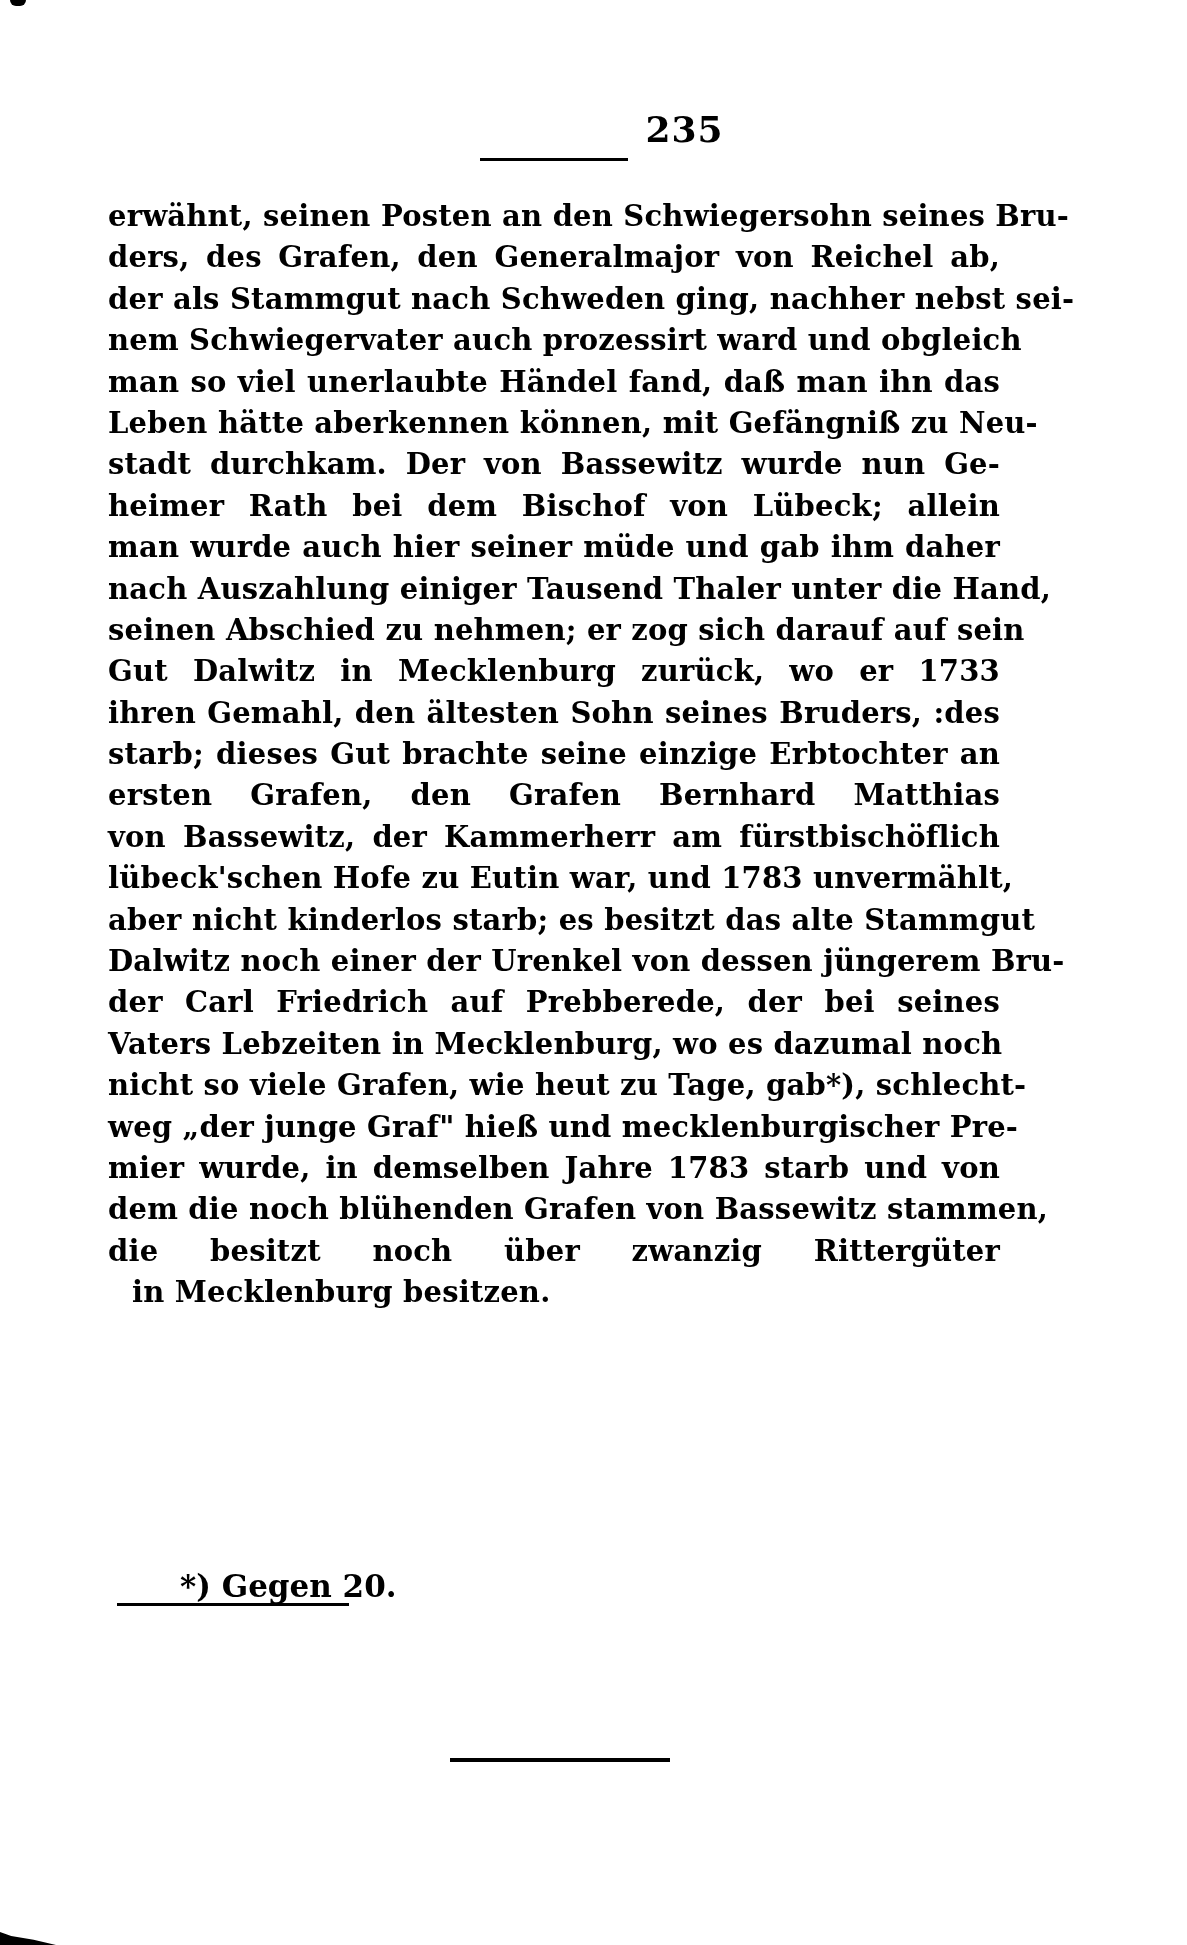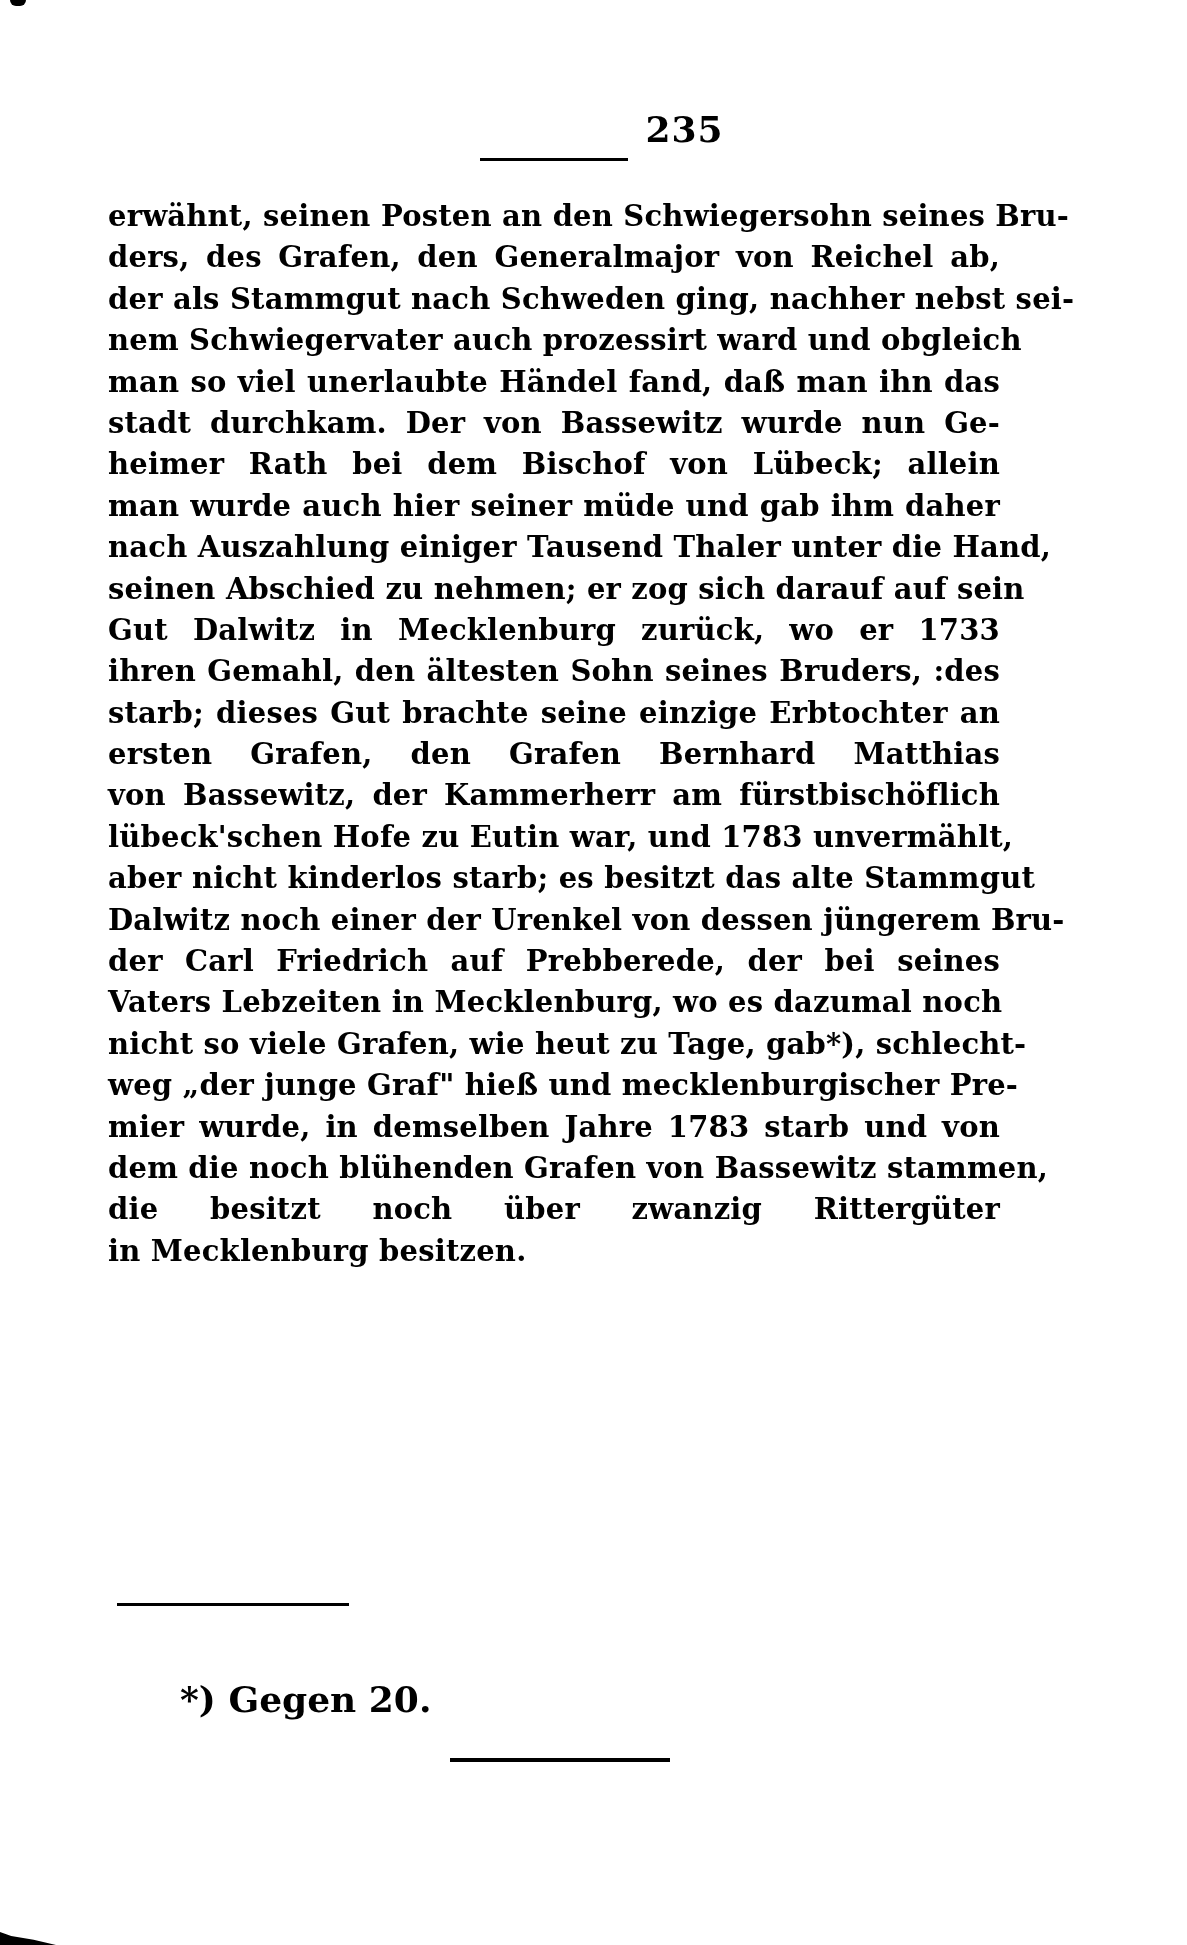--- a/index.html
+++ b/index.html
@@ -8,39 +8,40 @@
   .corner-mark-top { position: absolute; left: 10px; top: 0; width: 16px; height: 6px; background: #000; border-radius: 0 0 6px 6px; }
   .corner-mark-bottom { position: absolute; left: 0; top: 1932px; width: 56px; height: 13px; background: #000;
          clip-path: polygon(0 0, 20% 30%, 60% 60%, 100% 100%, 0 100%); }
   .page-number { position: absolute; top: 108px; left: 0; width: 1187px; text-align: center;
          font-size: 36px; font-weight: bold; letter-spacing: 1px; padding-left: 39px; }
   .page-number span { position: relative; left: 52px; }
   .header-rule { position: absolute; top: 158px; left: 480px; width: 148px; height: 3px; background: #000; }
   .body-text { position: absolute; top: 196px; left: 108px; width: 892px; }
   .line { height: 41.4px; line-height: 41.4px; font-size: 29px; white-space: nowrap;
           text-align: justify; text-align-last: justify; letter-spacing: 0.2px; font-weight: bold; }
-  .line.last { text-align-last: left; }
+  .line.last { text-align-last: left; margin-left: 24px; }
   .footnote-rule { position: absolute; top: 1603px; left: 117px; width: 232px; height: 3px; background: #000; }
-  .footnote { position: absolute; top: 1678px; left: 180px; font-size: 36px; font-weight: bold; }
+  .footnote { position: absolute; top: 1568px; left: 180px; font-size: 31px; font-weight: bold; }
   .end-rule { position: absolute; top: 1758px; left: 450px; width: 220px; height: 4px; background: #000; }
 </style>
 </head>
 <body>
 
 <div class="corner-mark-top"></div>
 
 <div class="page-number"><span>235</span></div>
 <div class="header-rule"></div>
 
 <div class="body-text">
   <div class="line">erwähnt, seinen Posten an den Schwiegersohn seines Bru-</div>
   <div class="line">ders, des Grafen, den Generalmajor von Reichel ab,</div>
   <div class="line">der als Stammgut nach Schweden ging, nachher nebst sei-</div>
   <div class="line">nem Schwiegervater auch prozessirt ward und obgleich</div>
   <div class="line">man so viel unerlaubte Händel fand, daß man ihn das</div>
+  <div class="line">Leben hätte aberkennen können, mit Gefängniß zu Neu-</div>
   <div class="line">stadt durchkam.  Der von Bassewitz wurde nun Ge-</div>
   <div class="line">heimer Rath bei dem Bischof von Lübeck; allein</div>
   <div class="line">man wurde auch hier seiner müde und gab ihm daher</div>
   <div class="line">nach Auszahlung einiger Tausend Thaler unter die Hand,</div>
   <div class="line">seinen Abschied zu nehmen; er zog sich darauf auf sein</div>
   <div class="line">Gut Dalwitz in Mecklenburg zurück, wo er 1733</div>
   <div class="line">ihren Gemahl, den ältesten Sohn seines Bruders, :des</div>
   <div class="line">starb; dieses Gut brachte seine einzige Erbtochter an</div>
   <div class="line">ersten Grafen, den Grafen Bernhard Matthias</div>
   <div class="line">von Bassewitz, der Kammerherr am fürstbischöflich</div>

